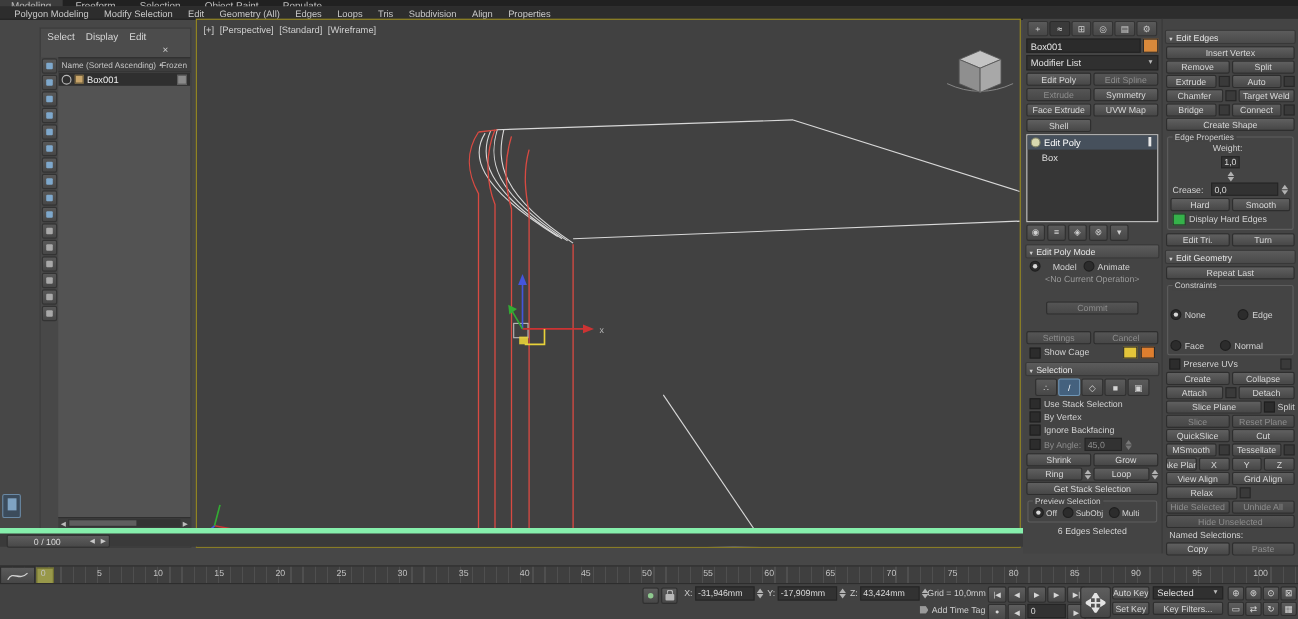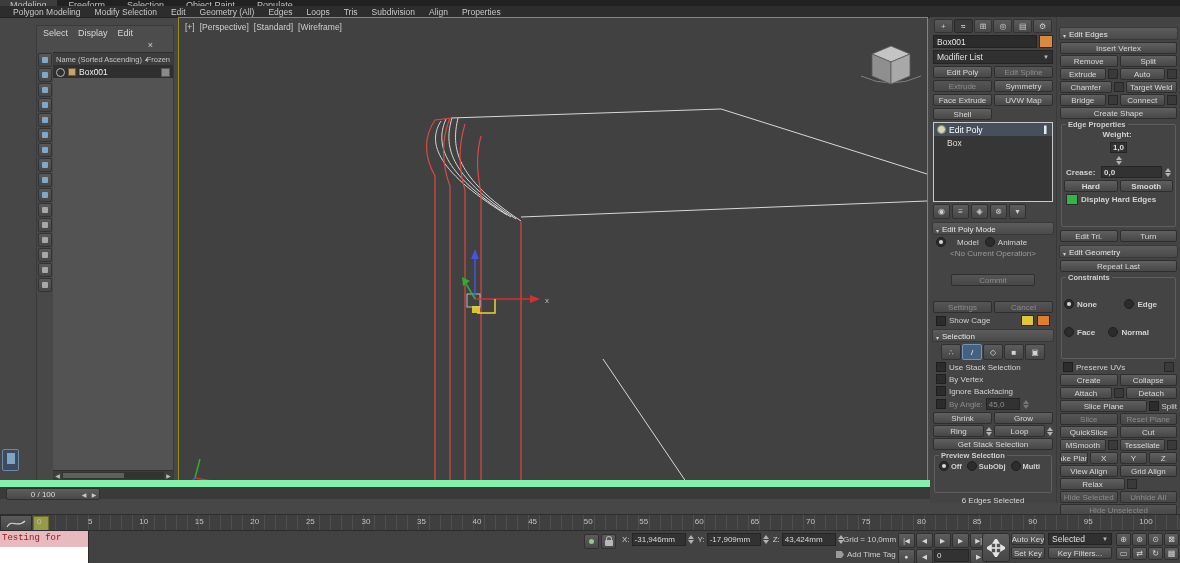--- a/index.html
+++ b/index.html
@@ -91,30 +91,30 @@
   .lblrow.dis{color:#8d8d8d;}
   .center{justify-content:center;}
   .muted{color:#9a9a9a;}
   .spin{display:flex;flex-direction:column;gap:1px;flex:none;}
   .su{width:0;height:0;border-left:3px solid transparent;border-right:3px solid transparent;border-bottom:4px solid #b2b2b2;}
   .sd{width:0;height:0;border-left:3px solid transparent;border-right:3px solid transparent;border-top:4px solid #b2b2b2;}
   .dis .su{border-bottom-color:#777;}
   .dis .sd{border-top-color:#777;}
   .numfield{background:#323232;border:1px solid #252525;height:10px;display:flex;align-items:center;padding:0 2px;color:#dadada;font-size:8px;flex:1;}
   .dis .numfield{color:#8d8d8d;}
-  .group{border:1px solid #5e5e5e;border-radius:2px;margin:5px 2px 3px;padding:4px 2px 20px;position:relative;font-weight:bold;}
+  .group{border:1px solid #5e5e5e;border-radius:2px;margin:5px 2px 3px;padding:4px 2px 2px;position:relative;}
   .group-label{position:absolute;top:-5px;left:4px;background:#444;padding:0 2px;font-size:7.5px;color:#cfcfcf;}
   .so-row{display:flex;gap:1px;justify-content:center;margin:1px 0 2px;}
   .so-btn{width:18px;height:14px;background:linear-gradient(#5c5c5c,#474747);border:1px solid #303030;border-radius:2px;display:flex;align-items:center;justify-content:center;font-size:8px;color:#d4d4d4;}
   .so-btn.active{background:#44central;background:#44617e;border-color:#6f95b5;color:#fff;}
   .status-line{text-align:center;font-size:8px;color:#d6d6d6;margin-top:3px;}
   .xyzbtn{width:13px;flex:none;}
 
   
-  #time-slider-row{position:absolute;left:0;top:480px;width:930px;height:12px;background:#3a3a3a;border-top:7px solid #86efac;}
+  #time-slider-row{position:absolute;left:0;top:480px;width:930px;height:12px;background:#3a3a3a;border-top:5px solid #86efac;}
   .ts-grip{position:absolute;left:6px;top:1px;height:10px;width:92px;background:linear-gradient(#5e5e5e,#484848);border:1px solid #303030;border-radius:2px;display:flex;align-items:center;}
   .ts-grip .lbl{flex:1;text-align:center;font-size:8px;color:#dcdcdc;}
   .ts-grip .ar{width:10px;text-align:center;font-size:6px;color:#c8c8c8;}
   #track-bar{position:absolute;left:0;top:514px;width:1180px;height:16px;background:#3f3f3f;border-top:1px solid #2e2e2e;
      background-image:repeating-linear-gradient(90deg,#4f4f4f 0 1px,transparent 1px 11px);}
   #mini-curve{position:absolute;left:0;top:0;width:30px;height:15px;background:linear-gradient(#5a5a5a,#454545);border:1px solid #2d2d2d;display:flex;align-items:center;justify-content:center;}
   #tb-handle{position:absolute;left:33px;top:1px;width:14px;height:13px;background:#98984a;border:1px solid #6c6c2e;}
   #ruler-ticks{position:absolute;left:37px;right:27px;top:2px;display:flex;justify-content:space-between;}
   #ruler-ticks span{font-size:8px;color:#c2c2c2;line-height:10px;}
 
@@ -677,24 +677,20 @@
       <span>75</span>
       <span>80</span>
       <span>85</span>
       <span>90</span>
       <span>95</span>
       <span>100</span>
     </div>
 </div>
 
 <div id="status-bar">
-  <div id="listener">
-    <div class="top">Testing for </div>
-    <div class="bot"></div>
-  </div>
 
   <div class="abs" style="left:584px;top:3px;">
     <span class="mini-ic">
         <i style="width:5px;height:5px;background:#8fc98f;border-radius:50%;"></i>
       </span>
   </div>
   <div class="abs" style="left:601px;top:3px;">
     <span class="mini-ic">
         <span class="lockbody"></span>
       </span>

